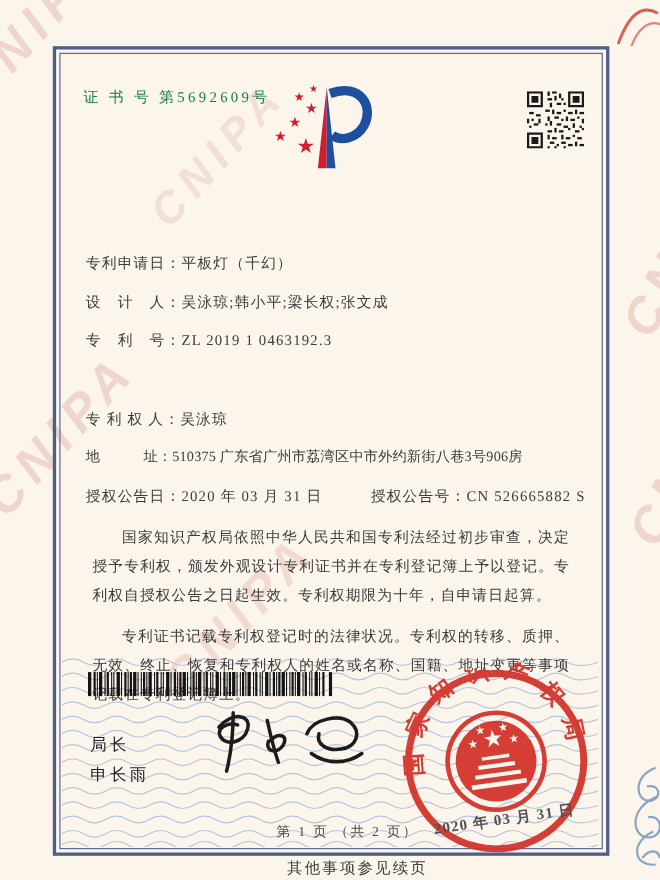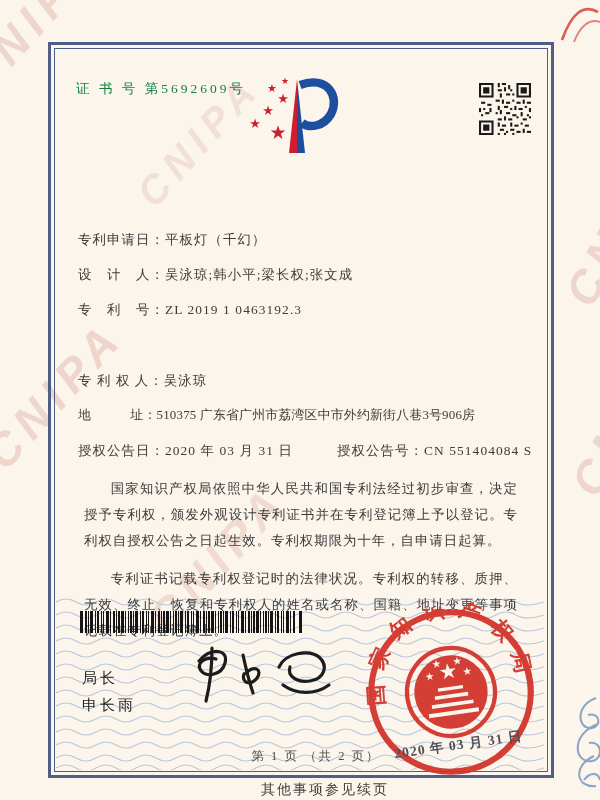--- a/index.html
+++ b/index.html
@@ -188,21 +188,21 @@
   <div class="fieldrow fr3">
     <span class="flabel">专　利　号：</span><span>ZL 2019 1 0463192.3</span>
   </div>
   <div class="fieldrow fr5">
     <span class="flabel">专 利 权 人：</span><span>吴泳琼</span>
   </div>
   <div class="fieldrow fr6">
     <span class="flabel">地　　　址：</span><span>510375 广东省广州市荔湾区中市外约新街八巷3号906房</span>
   </div>
   <div class="fieldrow fr7">
-    <span class="flabel">授权公告日：</span><span>2020 年 03 月 31 日</span><span class="pair2 flabel">授权公告号：</span><span>CN 551404084 S</span>
+    <span class="flabel">授权公告日：</span><span>2020 年 03 月 31 日</span><span class="pair2 flabel">授权公告号：</span><span>CN 526665882 S</span>
   </div>
 
   <div class="paras">
     <p>国家知识产权局依照中华人民共和国专利法经过初步审查，决定授予专利权，颁发外观设计专利证书并在专利登记簿上予以登记。专利权自授权公告之日起生效。专利权期限为十年，自申请日起算。</p>
     <p>专利证书记载专利权登记时的法律状况。专利权的转移、质押、无效、终止、恢复和专利权人的姓名或名称、国籍、地址变更等事项记载在专利登记簿上。</p>
   </div>
 
   <svg class="barcode" width="222" height="22">
     <rect x="0" width="3" height="22" fill="#151515"></rect>
     <line x1="5" y1="11" x2="216" y2="11" stroke="#151515" stroke-width="22" stroke-dasharray="2 1 1 1 3 2 1 1 2 2 1 1 1 2 3 1 1 2 2 1 1 1 2 1 3 1 1 2 1 1"></line>

